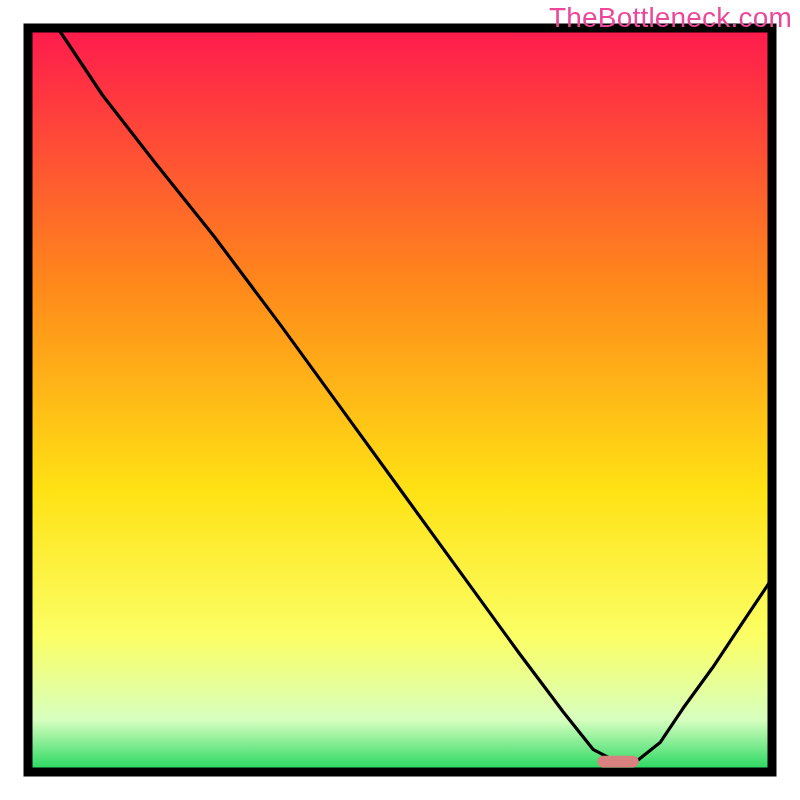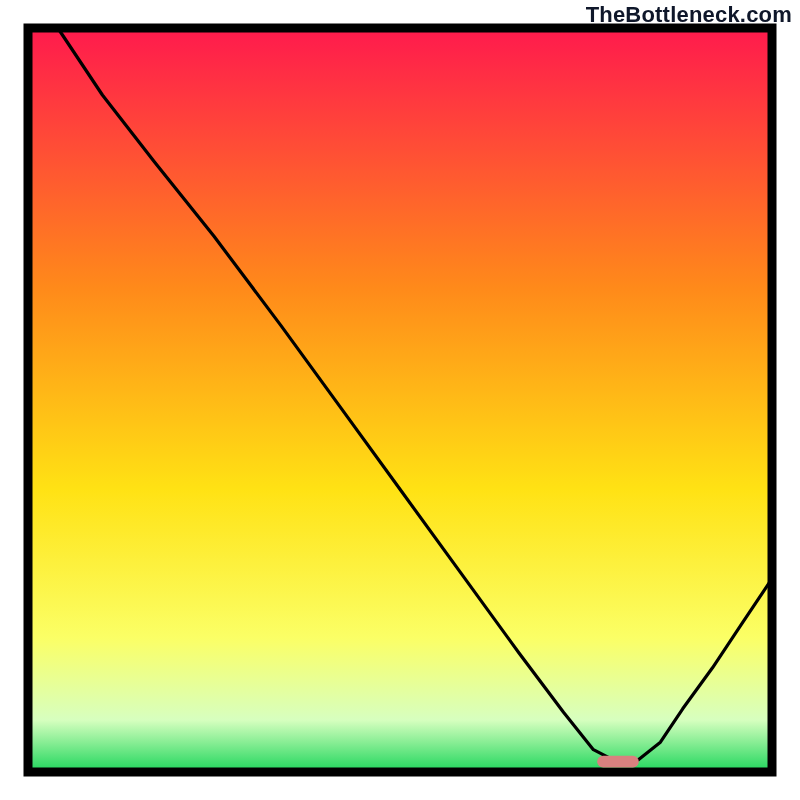--- a/index.html
+++ b/index.html
@@ -18,23 +18,23 @@
     width: 800px;
     height: 800px;
   }
   svg {
     display: block;
   }
   .watermark {
     position: absolute;
     top: 2px;
     right: 8px;
-    font-size: 22px;
-    font-weight: 700;
-    color: #0f172a;
+    font-size: 28px;
+    font-weight: 400;
+    color: #ec4899;
     letter-spacing: 0.2px;
     user-select: none;
   }
 </style>
 </head>
 <body>
 
 <div class="frame">
   <svg id="chart-svg" width="800" height="800" viewBox="0 0 800 800">
     <defs>

